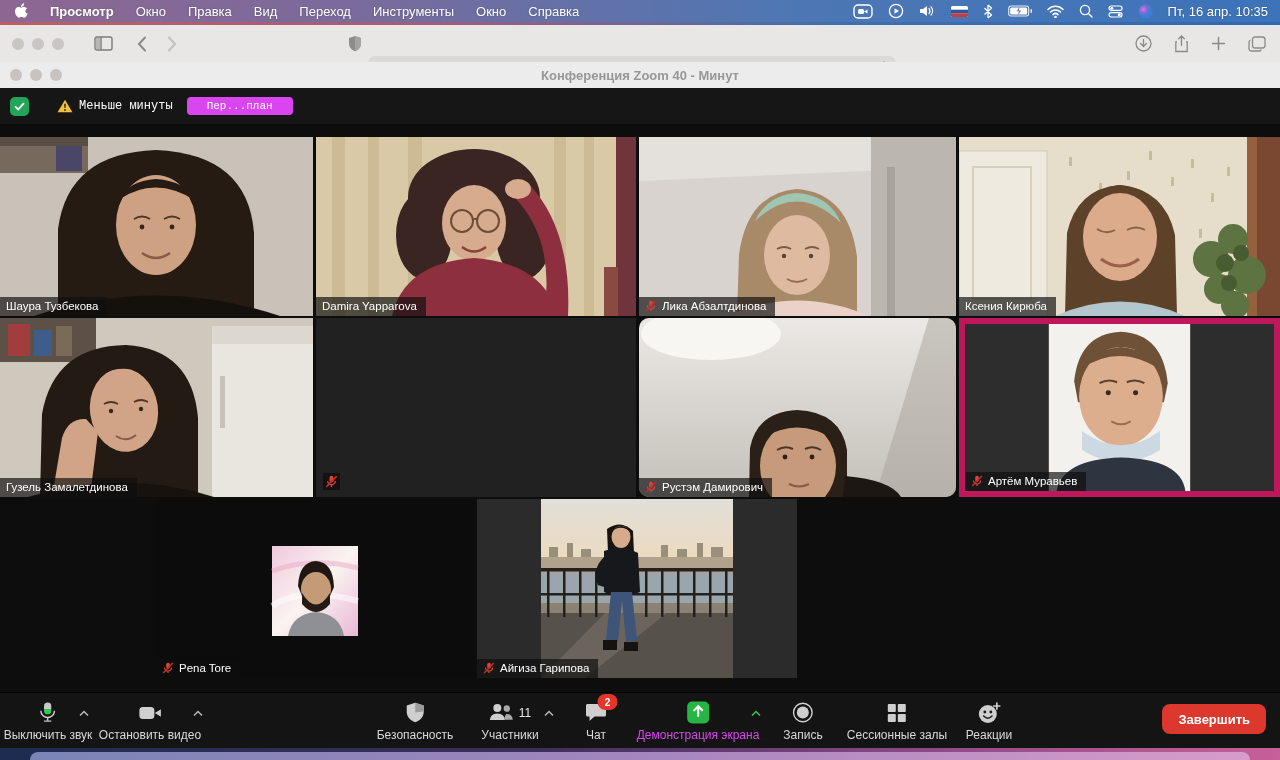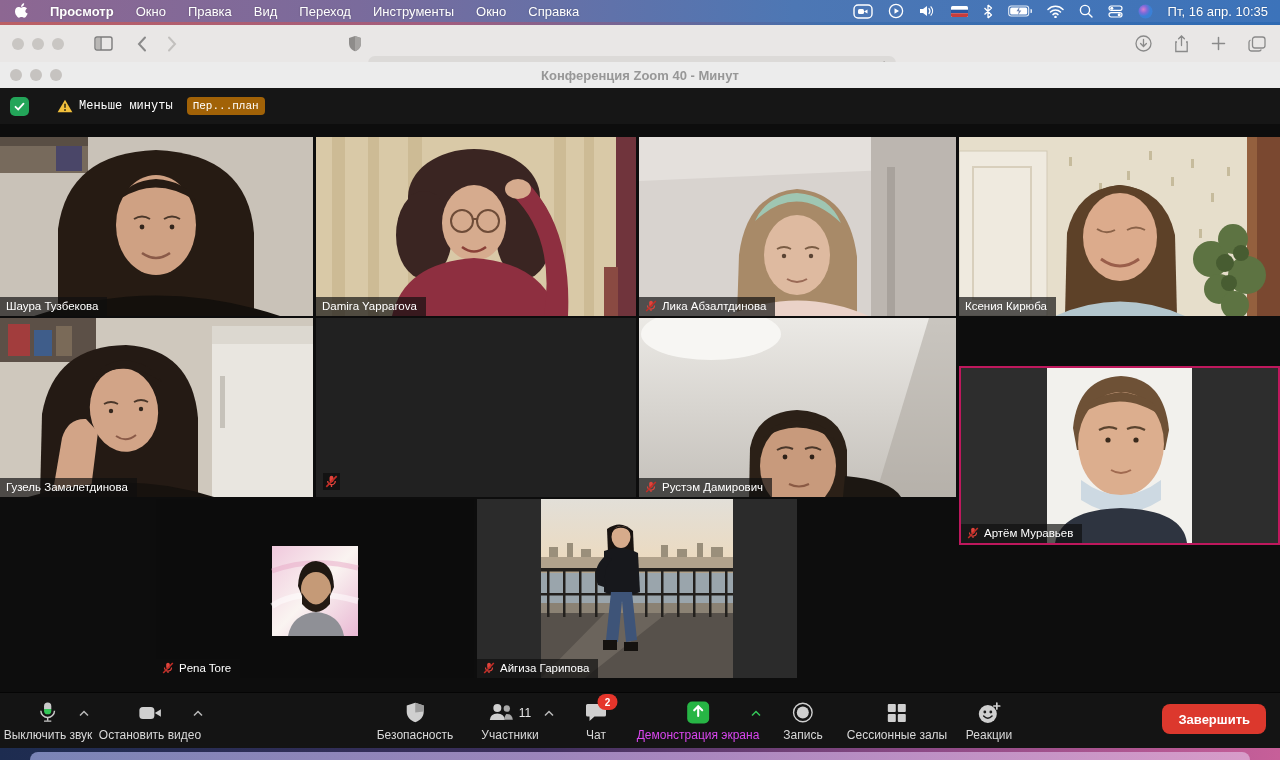--- a/index.html
+++ b/index.html
@@ -30,30 +30,30 @@
   .zoomtitle{left:0;top:62px;width:1280px;height:26px;background:#ececec;border-bottom:1px solid #d0d0d0;
     display:flex;align-items:center;}
   .zoomtitle .caption{position:absolute;left:0;right:0;text-align:center;font-size:13px;font-weight:bold;color:#979797;}
   .ztl{width:12px;height:12px;border-radius:50%;background:#c6c3c0;margin-right:8px;}
 
   
   .meetbar{left:0;top:88px;width:1280px;height:36px;background:#161616;display:flex;align-items:center;color:#fff;font-family:Liberation Mono, monospace;}
   .shield-ok{width:19px;height:19px;border-radius:5px;background:#23a559;margin-left:10px;
     display:flex;align-items:center;justify-content:center;}
   .warn-wrap{display:flex;align-items:center;gap:6px;margin-left:28px;font-size:12px;}
-  .plan-btn{margin-left:8px;background:#a16207;color:#fff;border:none;border-radius:4px;
-    font-size:11px;padding:3px 6px;font-family:inherit;}
+  .plan-btn{margin-left:8px;background:#d946ef;color:#fff;border:none;border-radius:4px;
+    font-size:11px;padding:3px 20px;font-family:inherit;}
   .view-btn{position:absolute;right:14px;top:95px;height:23px;background:#3d3d3d;color:#fff;border:none;
     border-radius:6px;font-size:12px;display:flex;align-items:center;gap:6px;padding:0 10px;font-family:inherit;}
 
   
   .videoarea{left:0;top:124px;width:1280px;height:568px;background:#0d0d0d;}
   .tile{position:absolute;height:179px;background:#1c1c1c;overflow:hidden;}
   .tile svg.scene{display:block;width:100%;height:100%;}
-  .tile.active{border:2px solid #be185d;box-sizing:border-box;margin-top:48px;}
+  .tile.active{border:6px solid #be185d;box-sizing:border-box;}
   .name-tag{position:absolute;left:0;bottom:0;display:flex;align-items:center;gap:5px;
     background:rgba(15,15,15,.68);color:#fff;font-size:11.5px;padding:3px 9px 4px 6px;white-space:nowrap;}
   .mic-solo{position:absolute;left:7px;bottom:7px;background:rgba(0,0,0,.45);padding:2px;line-height:0;}
   .tile-bigtext{position:absolute;left:0;right:0;top:50%;transform:translateY(-58%);
     text-align:center;color:#f1f1f1;}
 
   
   .toolbar{left:0;top:692px;width:1280px;height:56px;background:#141414;border-top:1px solid #050505;}
   .tbi{position:absolute;top:7px;transform:translateX(-50%);display:flex;flex-direction:column;align-items:center;
     row-gap:4px;color:#d9d9d9;font-size:12px;white-space:nowrap;background:none;border:none;font-family:inherit;}
@@ -394,21 +394,21 @@
     <div class="tile" style="left:316px;top:194px;width:320px;background:#212121;">
       <span class="mic-solo">
         <svg width="13" height="13" viewBox="0 0 12 12">
             <rect x="4.2" y="0.8" width="3.6" height="6" rx="1.8" fill="#e0443c"></rect>
             <path d="M2.5,5.5 a3.5,3.5 0 0 0 7,0 M6,9 V11" fill="none" stroke="#e0443c" stroke-width="1.2"></path>
             <line x1="1.2" y1="11" x2="10.8" y2="1" stroke="#c22d26" stroke-width="1.6"></line>
           </svg>
       </span>
     </div>
 
-    <div class="tile" style="left:639px;top:194px;width:317px;">
+    <div class="tile" style="left:639px;top:194px;width:317px;border-radius:10px;">
       <svg class="scene" viewBox="0 0 317 179" preserveAspectRatio="none">
         <defs>
             <linearGradient id="g7" x1="0" y1="0" x2="0" y2="1">
               <stop offset="0" stop-color="#ebe9e5"></stop>
               <stop offset="1" stop-color="#c4c0ba"></stop>
             </linearGradient>
           </defs>
         <rect width="317" height="179" fill="url(#g7)"></rect>
         <ellipse cx="72" cy="16" rx="70" ry="26" fill="#f7f6f3"></ellipse>
         <polygon points="317,0 317,179 236,179 290,0" fill="#a8a29a" opacity=".5"></polygon>

